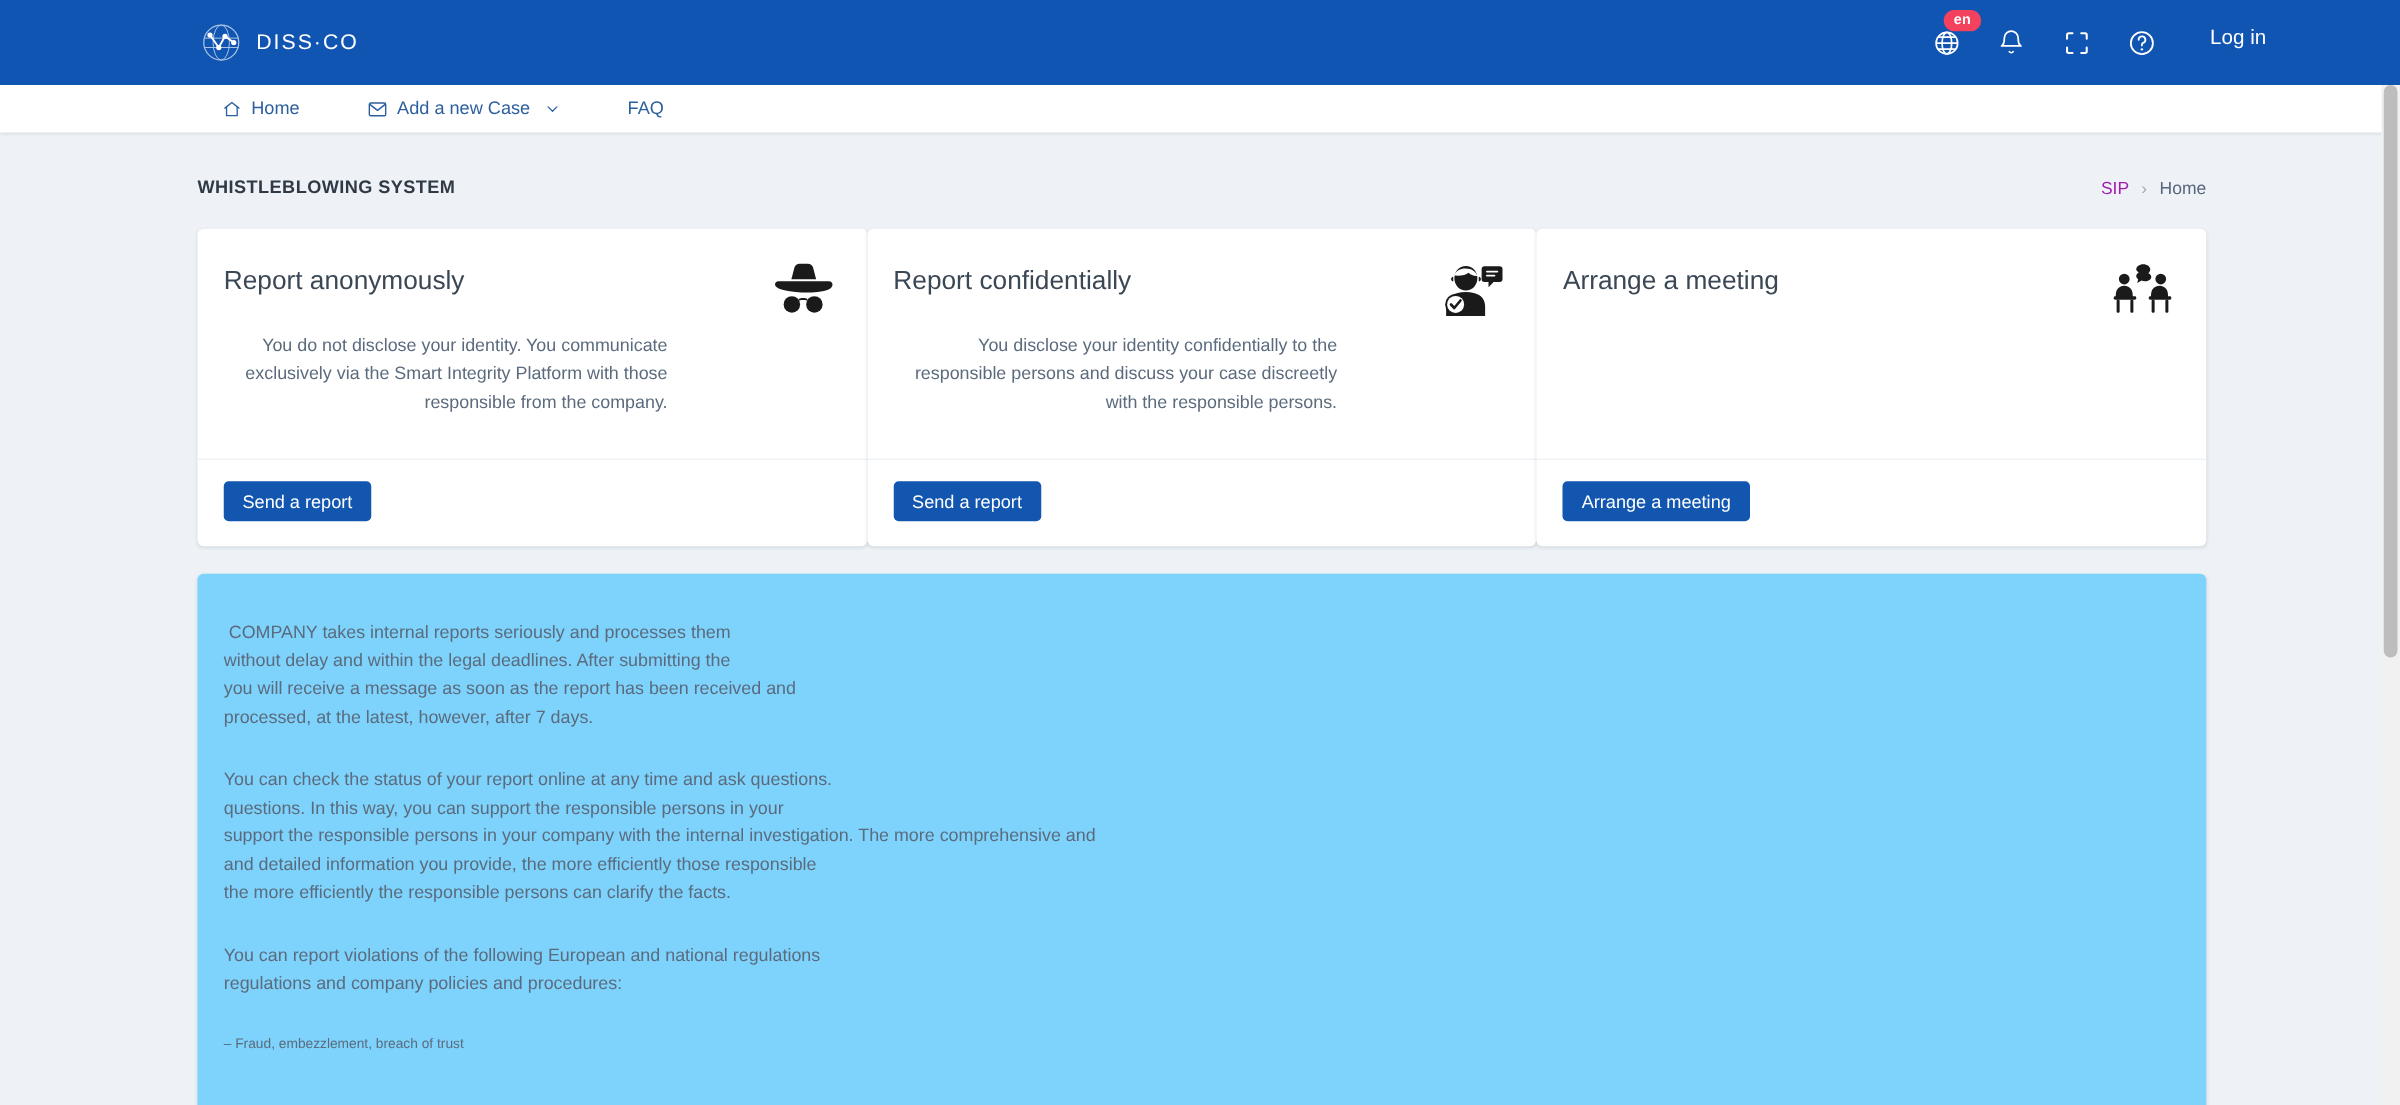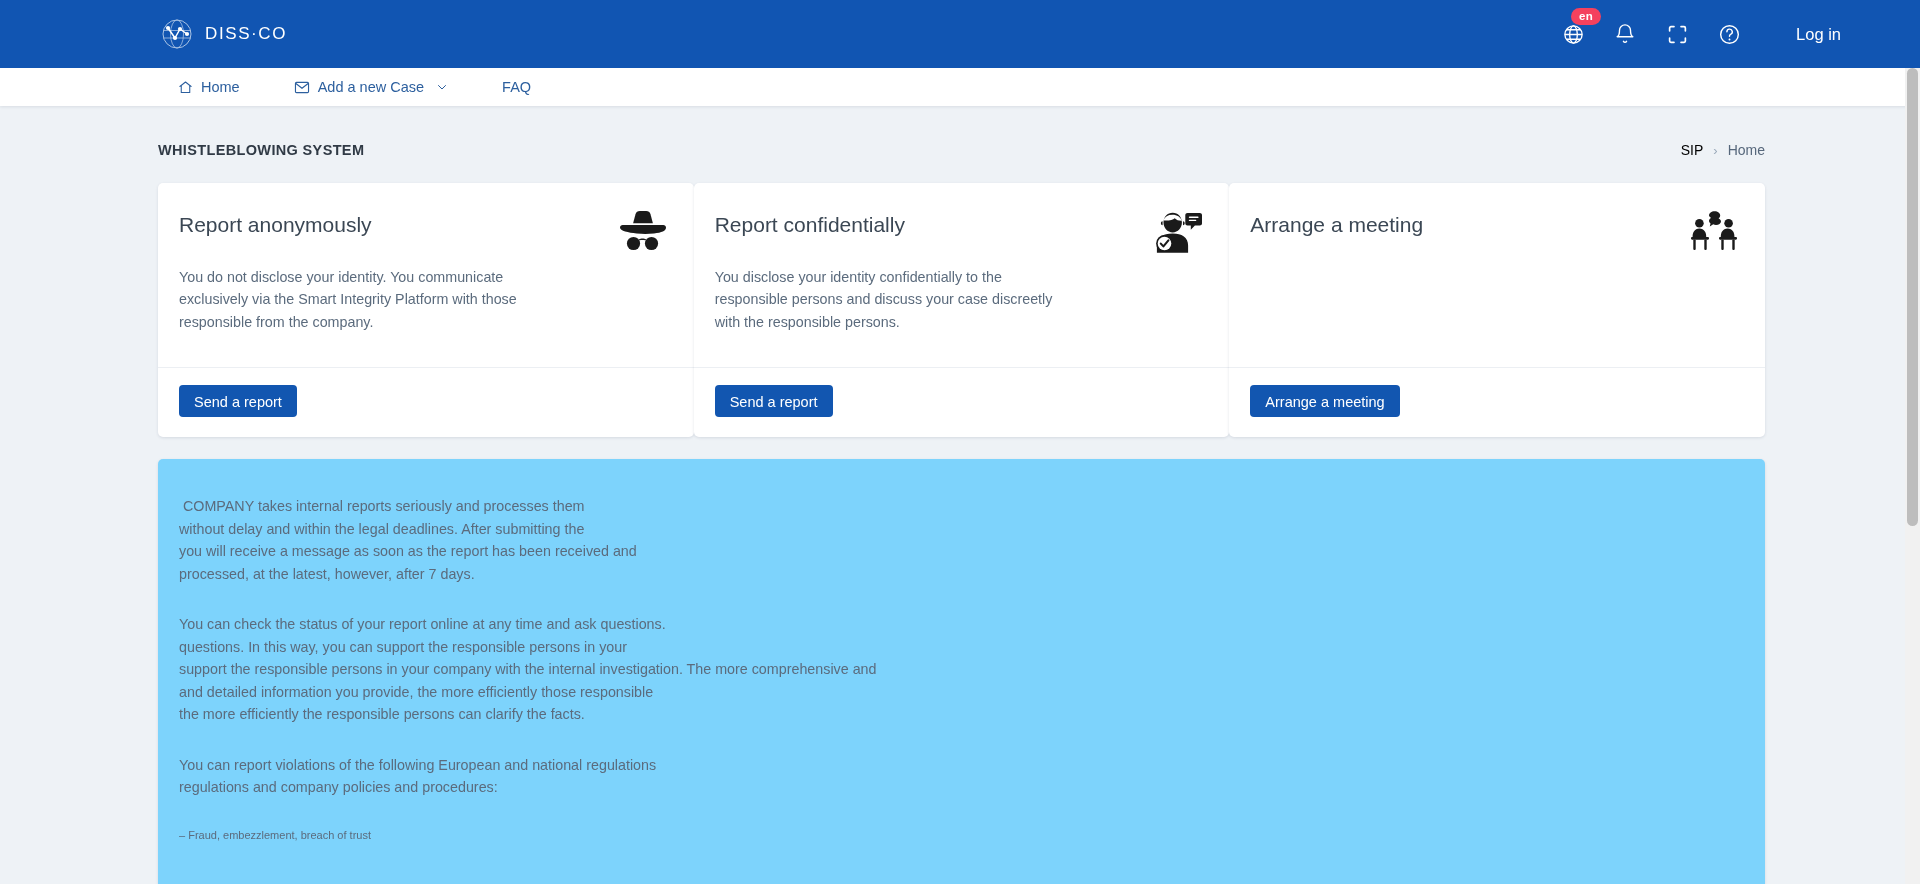--- a/index.html
+++ b/index.html
@@ -26,23 +26,23 @@
   .brand-mark { width: 34px; height: 34px; display: block; }
   .brand-text {
     color: #ffffff;
     font-size: 17px;
     letter-spacing: 1.6px;
     font-weight: 400;
   }
   .topbar-right {
     margin-left: auto;
     display: flex;
-    align-items: center;
+    align-items: flex-start;
     gap: 26px;
-    padding-right: 79px;
+    padding-right: 107px;
   }
   .ticon {
     width: 26px; height: 26px;
     display: flex; align-items: center; justify-content: center;
     color: #fff; position: relative; cursor: pointer;
   }
   .lang-wrap { position: relative; display: flex; align-items: center; }
   .lang-badge {
     position: absolute;
     top: -13px; left: 11px;
@@ -51,21 +51,21 @@
     font-size: 11.5px;
     font-weight: 700;
     border-radius: 11px;
     padding: 2.5px 8px 3px 8px;
     line-height: 1;
     letter-spacing: .2px;
   }
   .login-link {
     color: #ffffff;
     font-size: 16.5px;
-    margin-left: 28px;
+    margin-left: 16px;
     cursor: pointer;
     white-space: nowrap;
   }
 
   
   .navbar {
     height: 38px;
     background: #ffffff;
     display: flex;
     align-items: center;
@@ -105,21 +105,21 @@
     color: #303a45;
     letter-spacing: .35px;
   }
   .breadcrumb {
     display: flex;
     align-items: center;
     gap: 10px;
     font-size: 14px;
     color: #6a7d92;
   }
-  .crumb-link { color: #000000; cursor: pointer; }
+  .crumb-link { color: #a21caf; cursor: pointer; }
   .crumb-sep { color: #9aa9ba; font-size: 13px; }
   .crumb-current { color: #56677b; }
 
   
   .cards {
     display: flex;
   }
   .card {
     flex: 1 1 0;
     background: #ffffff;
@@ -153,20 +153,21 @@
     display: flex;
     align-items: flex-start;
     justify-content: flex-end;
   }
   .card-desc {
     margin-top: 8px;
     font-size: 14.3px;
     line-height: 1.57;
     color: #5b6b7d;
     max-width: 355px;
+    text-align: right;
   }
   .card-foot {
     border-top: 1px solid #eceff3;
     padding: 17px 0 20px 21px;
   }
   .btn-primary {
     display: inline-block;
     background: #1256b0;
     color: #ffffff;
     border: none;

